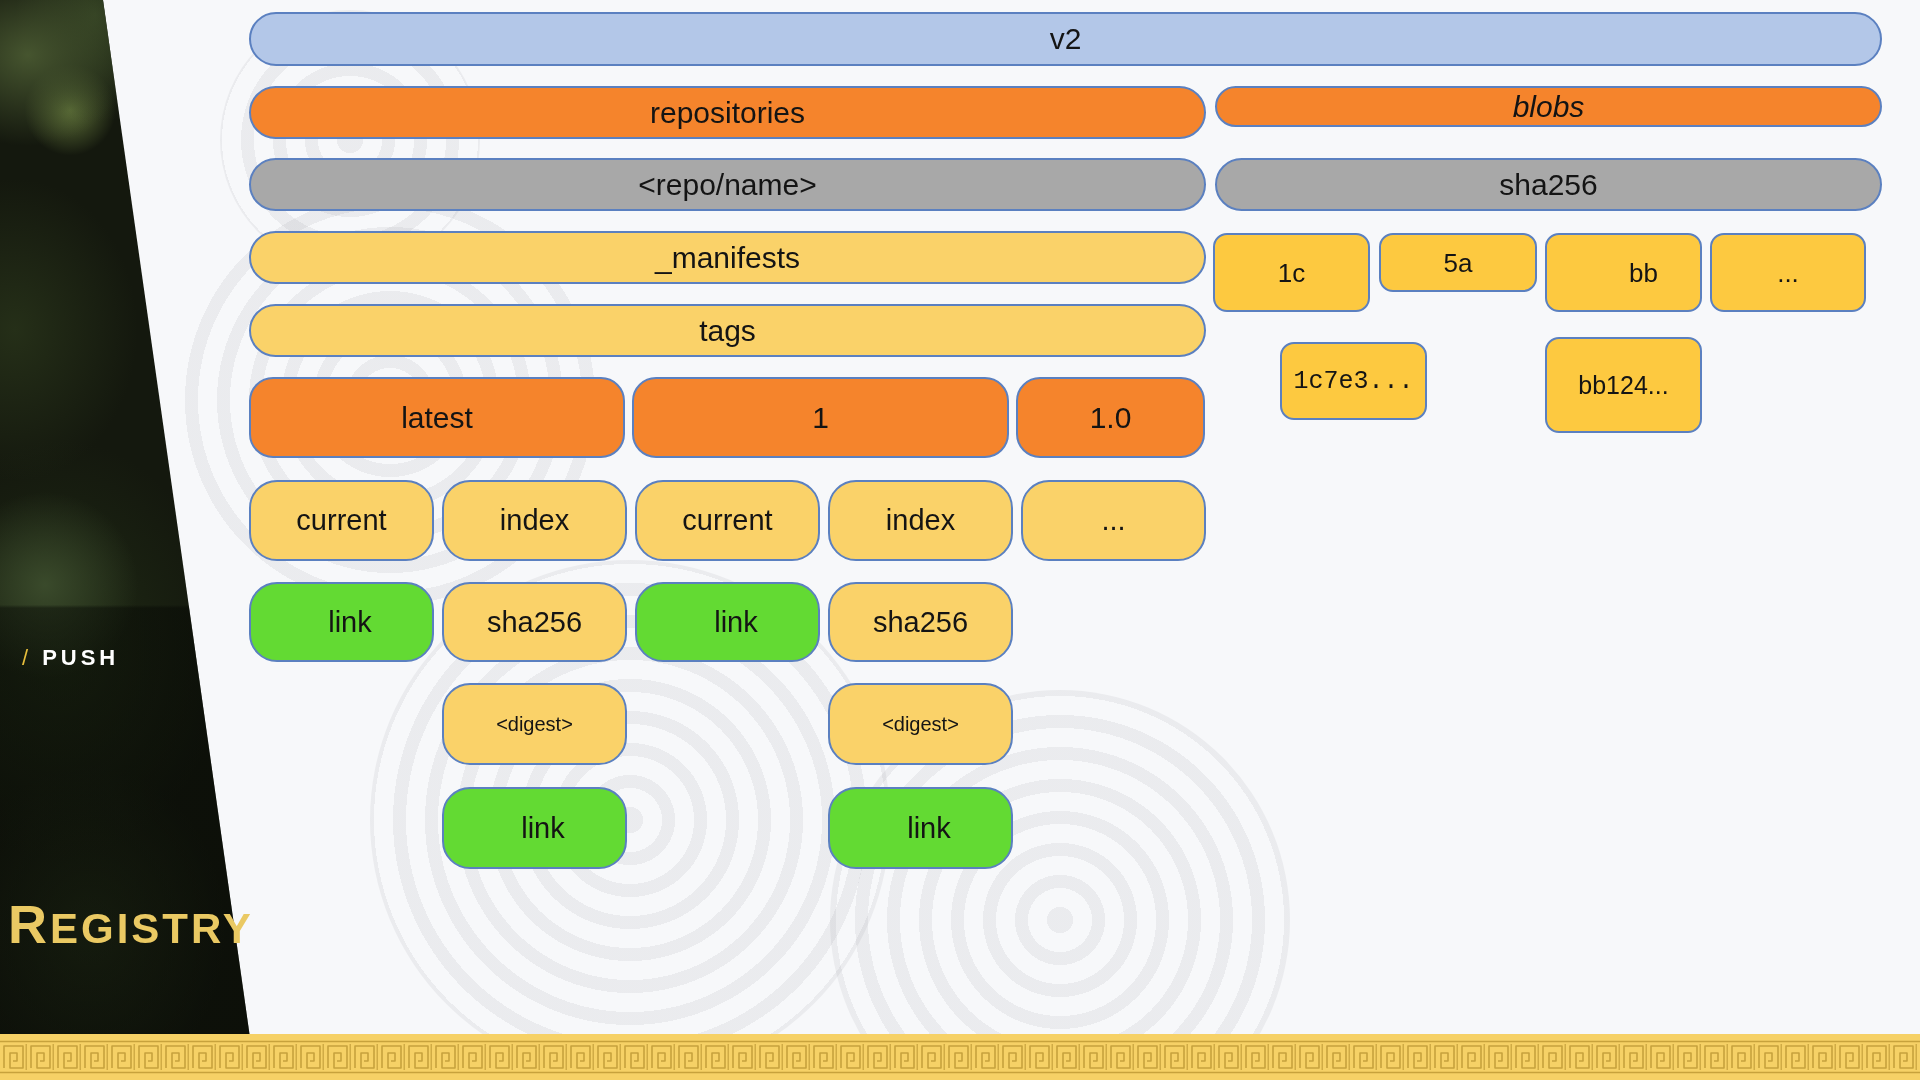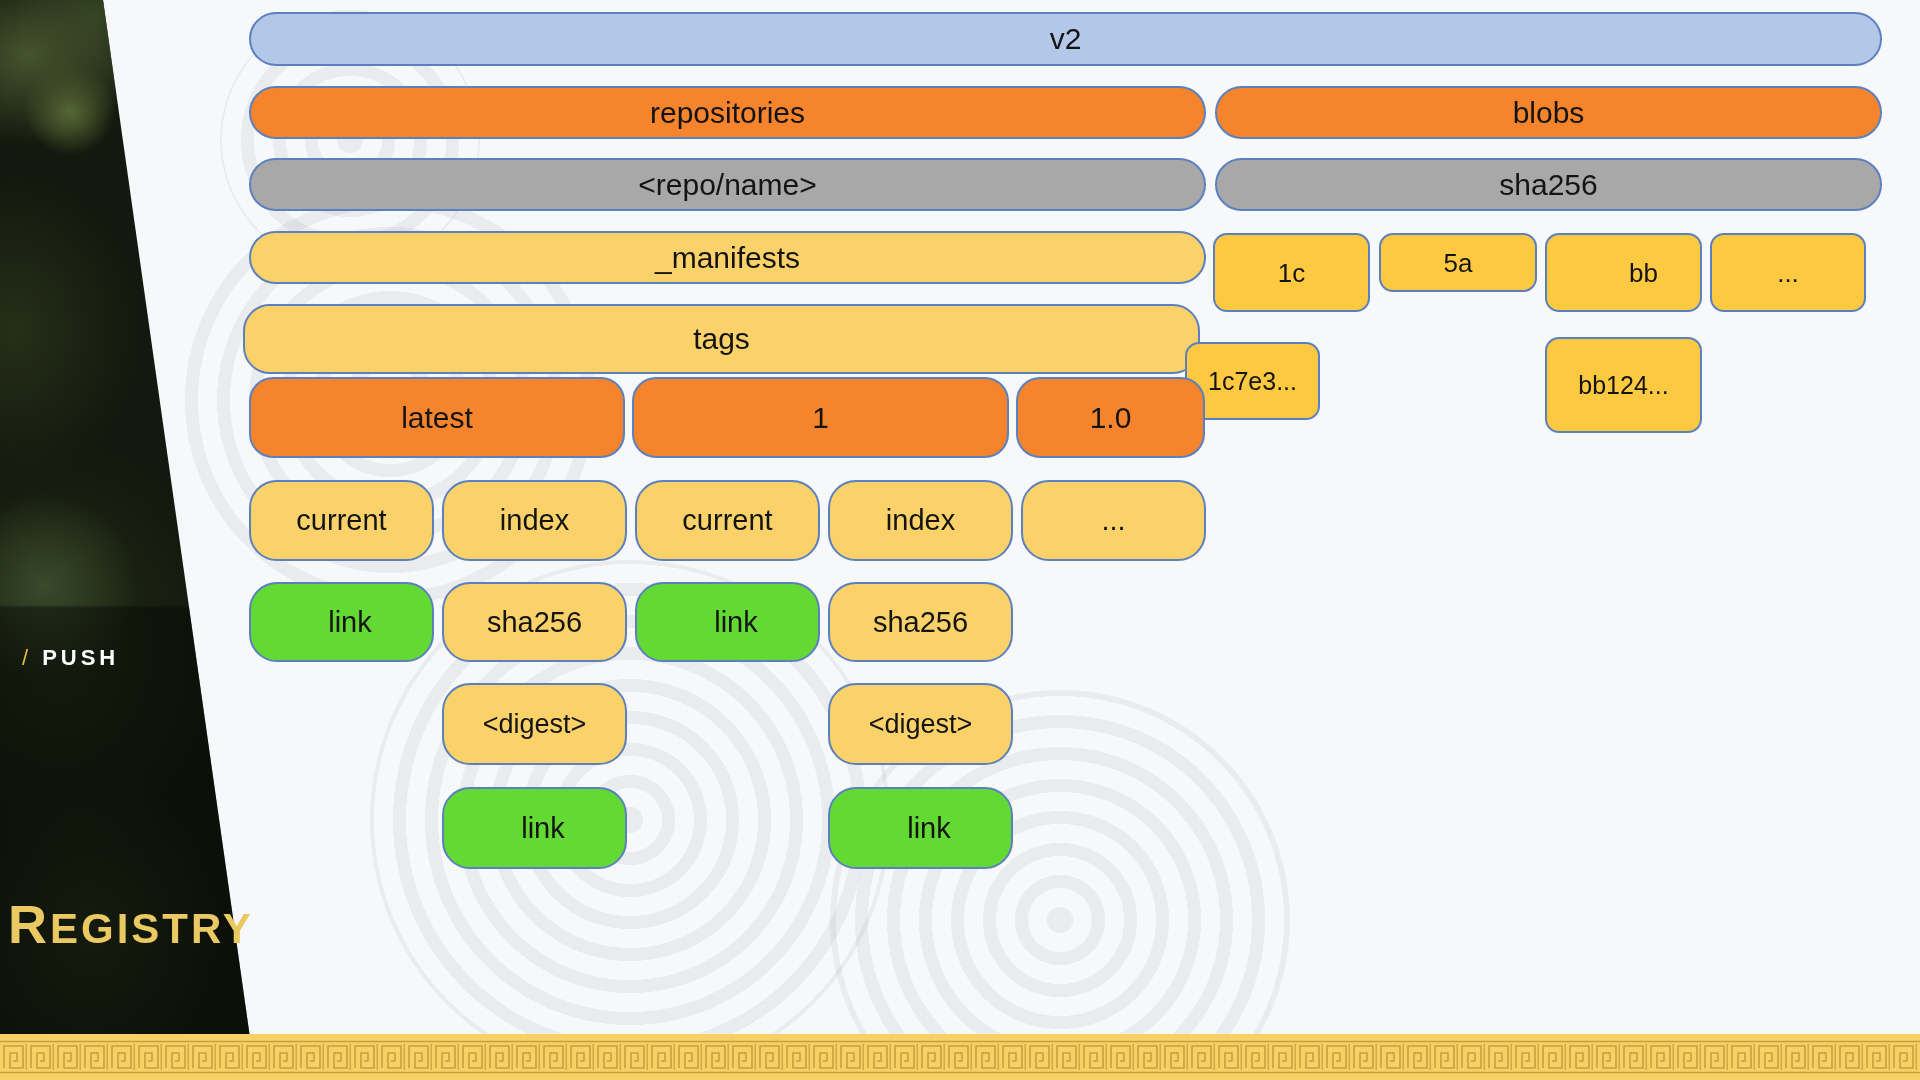--- a/index.html
+++ b/index.html
@@ -55,21 +55,21 @@
     white-space:nowrap;
   }
   .blue  {background:var(--blue,#b3c7e8);text-align:right;}
   .orange{background:var(--orange,#f5842c);}
   .gray  {background:var(--gray,#a8a8a8);}
   .yellow{background:var(--yellow,#fad269);}
   .gold  {background:var(--gold,#fdc940);}
   .green {background:var(--green,#63da33);padding-left:17px;}
   .r27{border-radius:27px;} .r24{border-radius:24px;}
   .r22{border-radius:14px;} .r28{border-radius:28px;}
-  .fs26{font-size:26px;} .fs25{font-size:25px;} .fs27{font-size:27px;} .fs29{font-size:29px;}
+  .fs26{font-size:26px;} .fs25{font-size:25px;} .fs27{font-size:20px;} .fs29{font-size:29px;}
 
   
   .band{position:absolute;left:0;bottom:0;z-index:5;display:block;}
 </style>
 </head>
 <body>
 
 <div id="stage">
 
   <div class="wm" style="left:180px;top:190px;width:420px;height:420px;"></div>
@@ -79,33 +79,33 @@
 
   <div class="sidebar"></div>
   <div class="push">
     <span class="slash">/</span><span>PUSH</span>
   </div>
   <div class="registry">Registry</div>
 
   <div class="node blue r27" style="left:249px;top:12px;width:1633px;height:54px;">v2</div>
 
   <div class="node orange r27" style="left:249px;top:86px;width:957px;height:53px;">repositories</div>
-  <div class="node orange r27" style="left:1215px;top:86px;width:667px;height:53px;">blobs</div>
+  <div class="node orange r27" style="left:1215px;top:86px;width:667px;height:41px;font-style:italic;">blobs</div>
 
   <div class="node gray r27" style="left:249px;top:158px;width:957px;height:53px;text-align:right;">&lt;repo/name&gt;</div>
   <div class="node gray r27" style="left:1215px;top:158px;width:667px;height:53px;">sha256</div>
 
   <div class="node yellow r27" style="left:249px;top:231px;width:957px;height:53px;">_manifests</div>
   <div class="node gold r22 fs26" style="left:1213px;top:233px;width:157px;height:79px;">1c</div>
   <div class="node gold r22 fs26" style="left:1379px;top:233px;width:158px;height:59px;">5a</div>
   <div class="node gold r22 fs26" style="left:1545px;top:233px;width:157px;height:79px;padding-left:40px;">bb</div>
   <div class="node gold r22 fs26" style="left:1710px;top:233px;width:156px;height:79px;">...</div>
 
-  <div class="node yellow r27" style="left:243px;top:304px;width:957px;height:70px;">tags</div>
-  <div class="node gold r22 fs25" style="left:1185px;top:342px;width:135px;height:78px;">1c7e3...</div>
+  <div class="node yellow r27" style="left:249px;top:304px;width:957px;height:53px;">tags</div>
+  <div class="node gold r22 fs25" style="left:1280px;top:342px;width:147px;height:78px;font-family:Liberation Mono, monospace;">1c7e3...</div>
   <div class="node gold r22 fs25" style="left:1545px;top:337px;width:157px;height:96px;">bb124...</div>
 
   <div class="node orange r24" style="left:249px;top:377px;width:376px;height:81px;">latest</div>
   <div class="node orange r24" style="left:632px;top:377px;width:377px;height:81px;">1</div>
   <div class="node orange r24" style="left:1016px;top:377px;width:189px;height:81px;">1.0</div>
 
   <div class="node yellow r28 fs29" style="left:249px;top:480px;width:185px;height:81px;">current</div>
   <div class="node yellow r28 fs29" style="left:442px;top:480px;width:185px;height:81px;">index</div>
   <div class="node yellow r28 fs29" style="left:635px;top:480px;width:185px;height:81px;">current</div>
   <div class="node yellow r28 fs29" style="left:828px;top:480px;width:185px;height:81px;">index</div>

